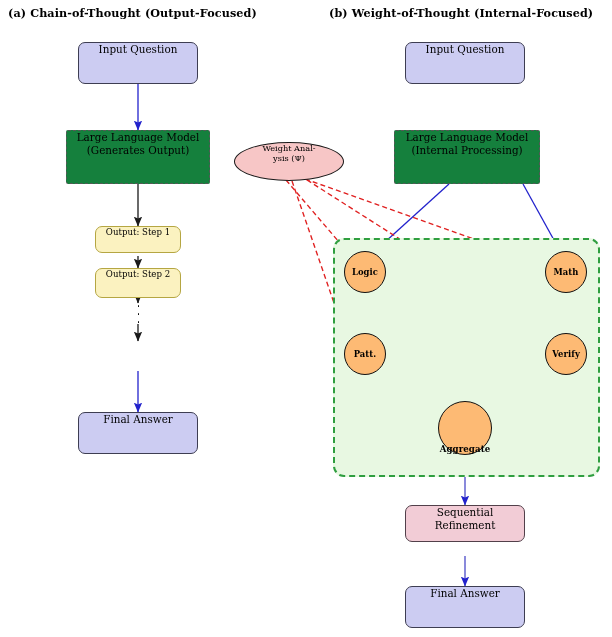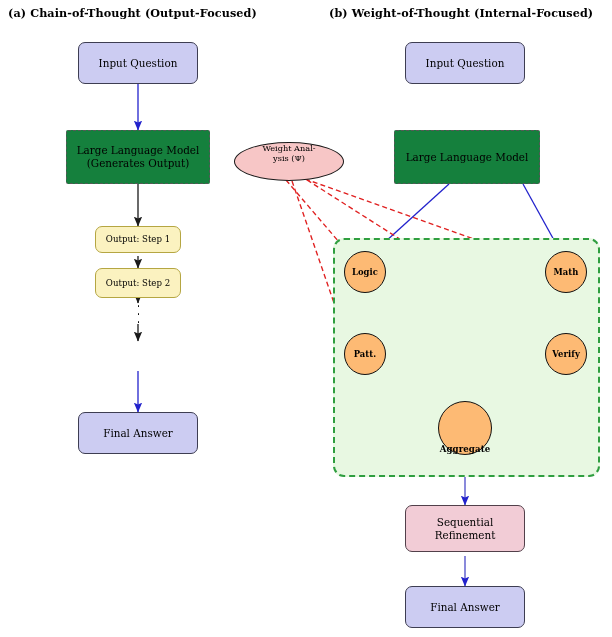--- a/index.html
+++ b/index.html
@@ -35,21 +35,21 @@
     letter-spacing: 0.1px;
     white-space: nowrap;
   }
   #caption-a { left: 8px;   top: 6px; }
   #caption-b { left: 329px; top: 6px; }
 
   .node-box {
     position: absolute;
     box-sizing: border-box;
     display: flex;
-    align-items: center;
+    align-items: flex-start;
     justify-content: center;
     text-align: center;
     line-height: 1.25;
     font-size: 10.4px;
   }
   .rounded {
     border-radius: 7px;
   }
   .blue-box {
     background: #ccccf2;
@@ -230,20 +230,21 @@
     <span class="node-label">Final Answer</span>
   </div>
 
   <div class="node-box rounded blue-box" style="left:405px; top:42px; width:120px; height:42px;">
     <span class="node-label">Input Question</span>
   </div>
 
   <div class="node-box dashed-box" style="left:394px; top:130px; width:146px; height:54px;">
     <span class="node-label">
       <span>Large Language Model</span>
+      <span class="l2">(Internal Processing)</span>
     </span>
   </div>
 
   <div class="ellipse-node" style="left:234px; top:142px; width:110px; height:39px;">
     <span class="node-label">
       <span>Weight Anal-</span>
       <span class="l2">ysis (Ψ)</span>
     </span>
   </div>
 
@@ -262,21 +263,21 @@
   </div>
 
   <div class="circle-node" style="left:545px; top:333px; width:42px; height:42px;">
     <span>Verify</span>
   </div>
 
   <div class="circle-node big" style="left:438px; top:401px; width:54px; height:54px;align-items:flex-end;">
     <span>Aggregate</span>
   </div>
 
-  <div class="node-box rounded pink-box" style="left:405px; top:505px; width:120px; height:47px;">
+  <div class="node-box rounded pink-box" style="left:405px; top:505px; width:120px; height:37px;">
     <span class="node-label">
       <span>Sequential</span>
       <span class="l2">Refinement</span>
     </span>
   </div>
 
   <div class="node-box rounded blue-box" style="left:405px; top:586px; width:120px; height:42px;">
     <span class="node-label">Final Answer</span>
   </div>
 

